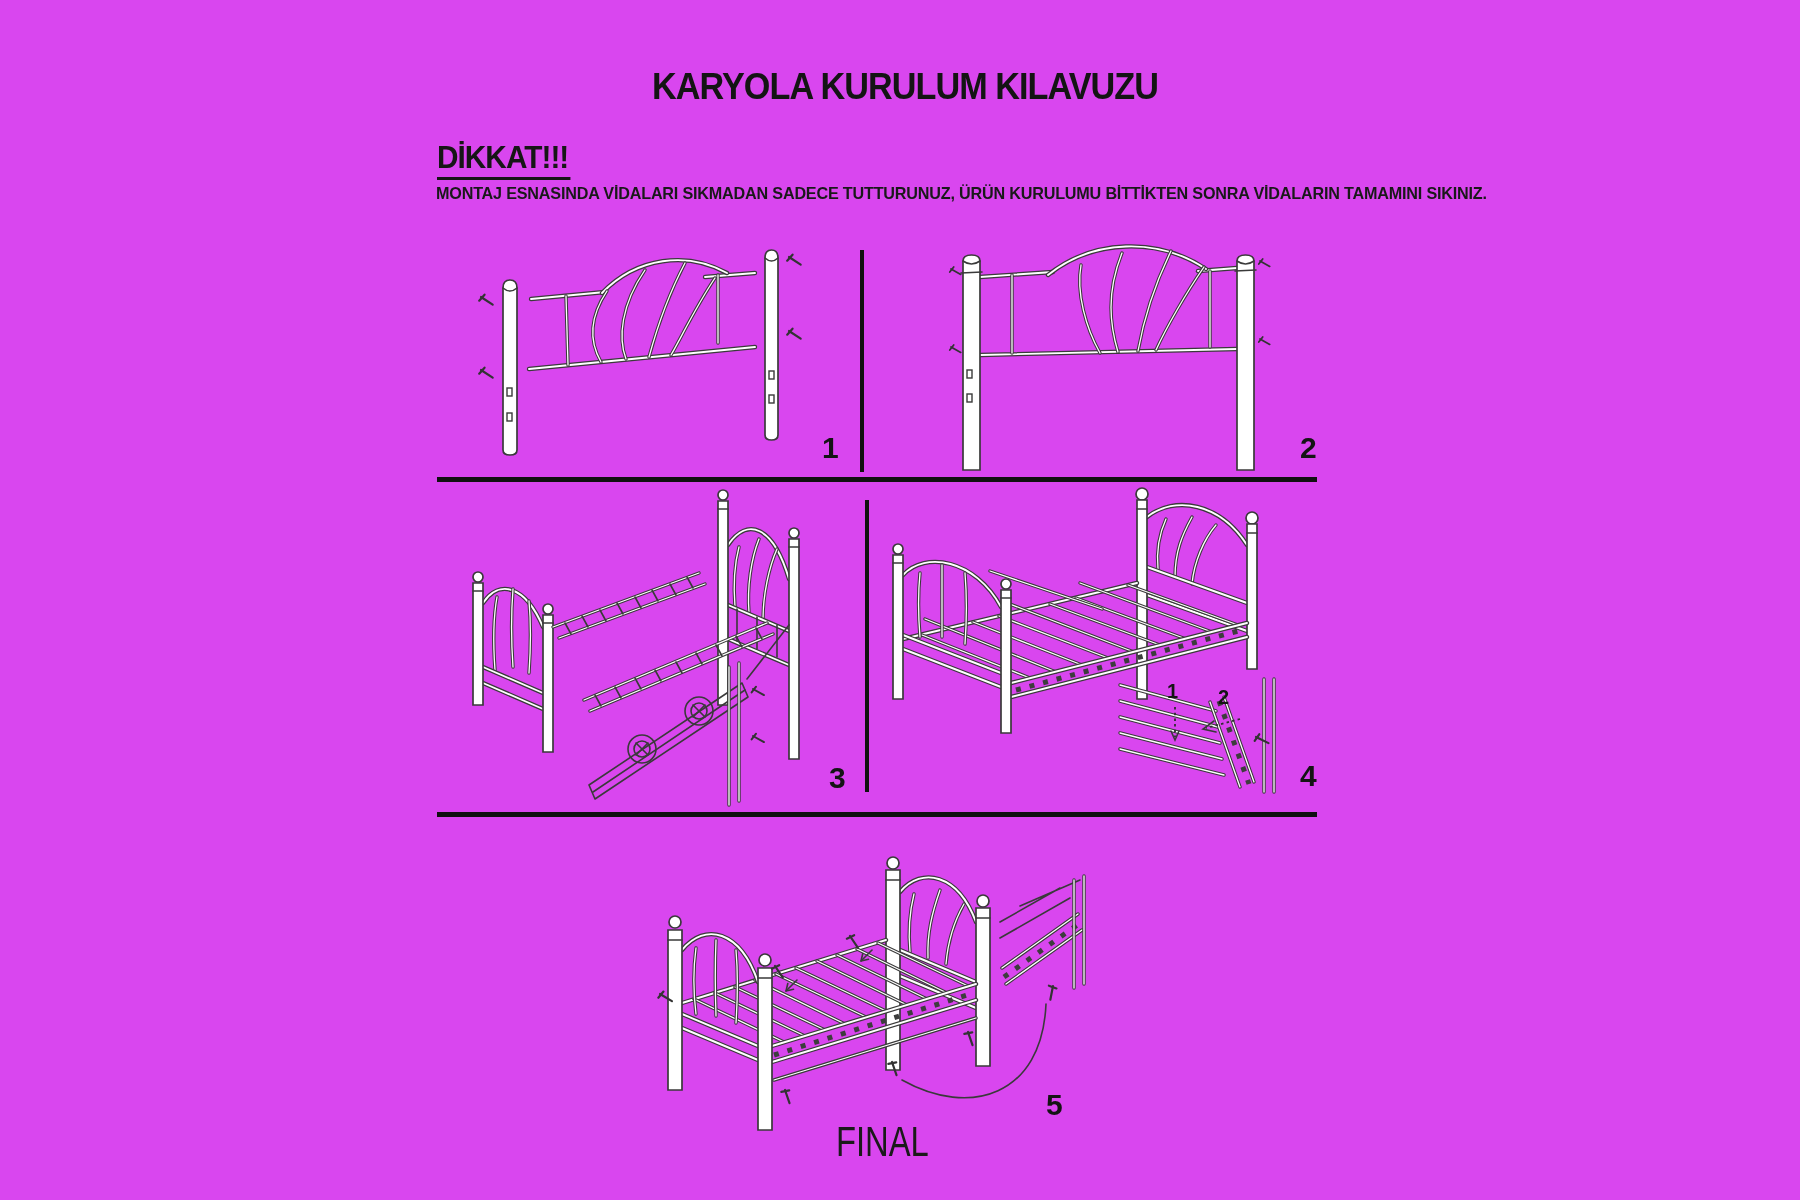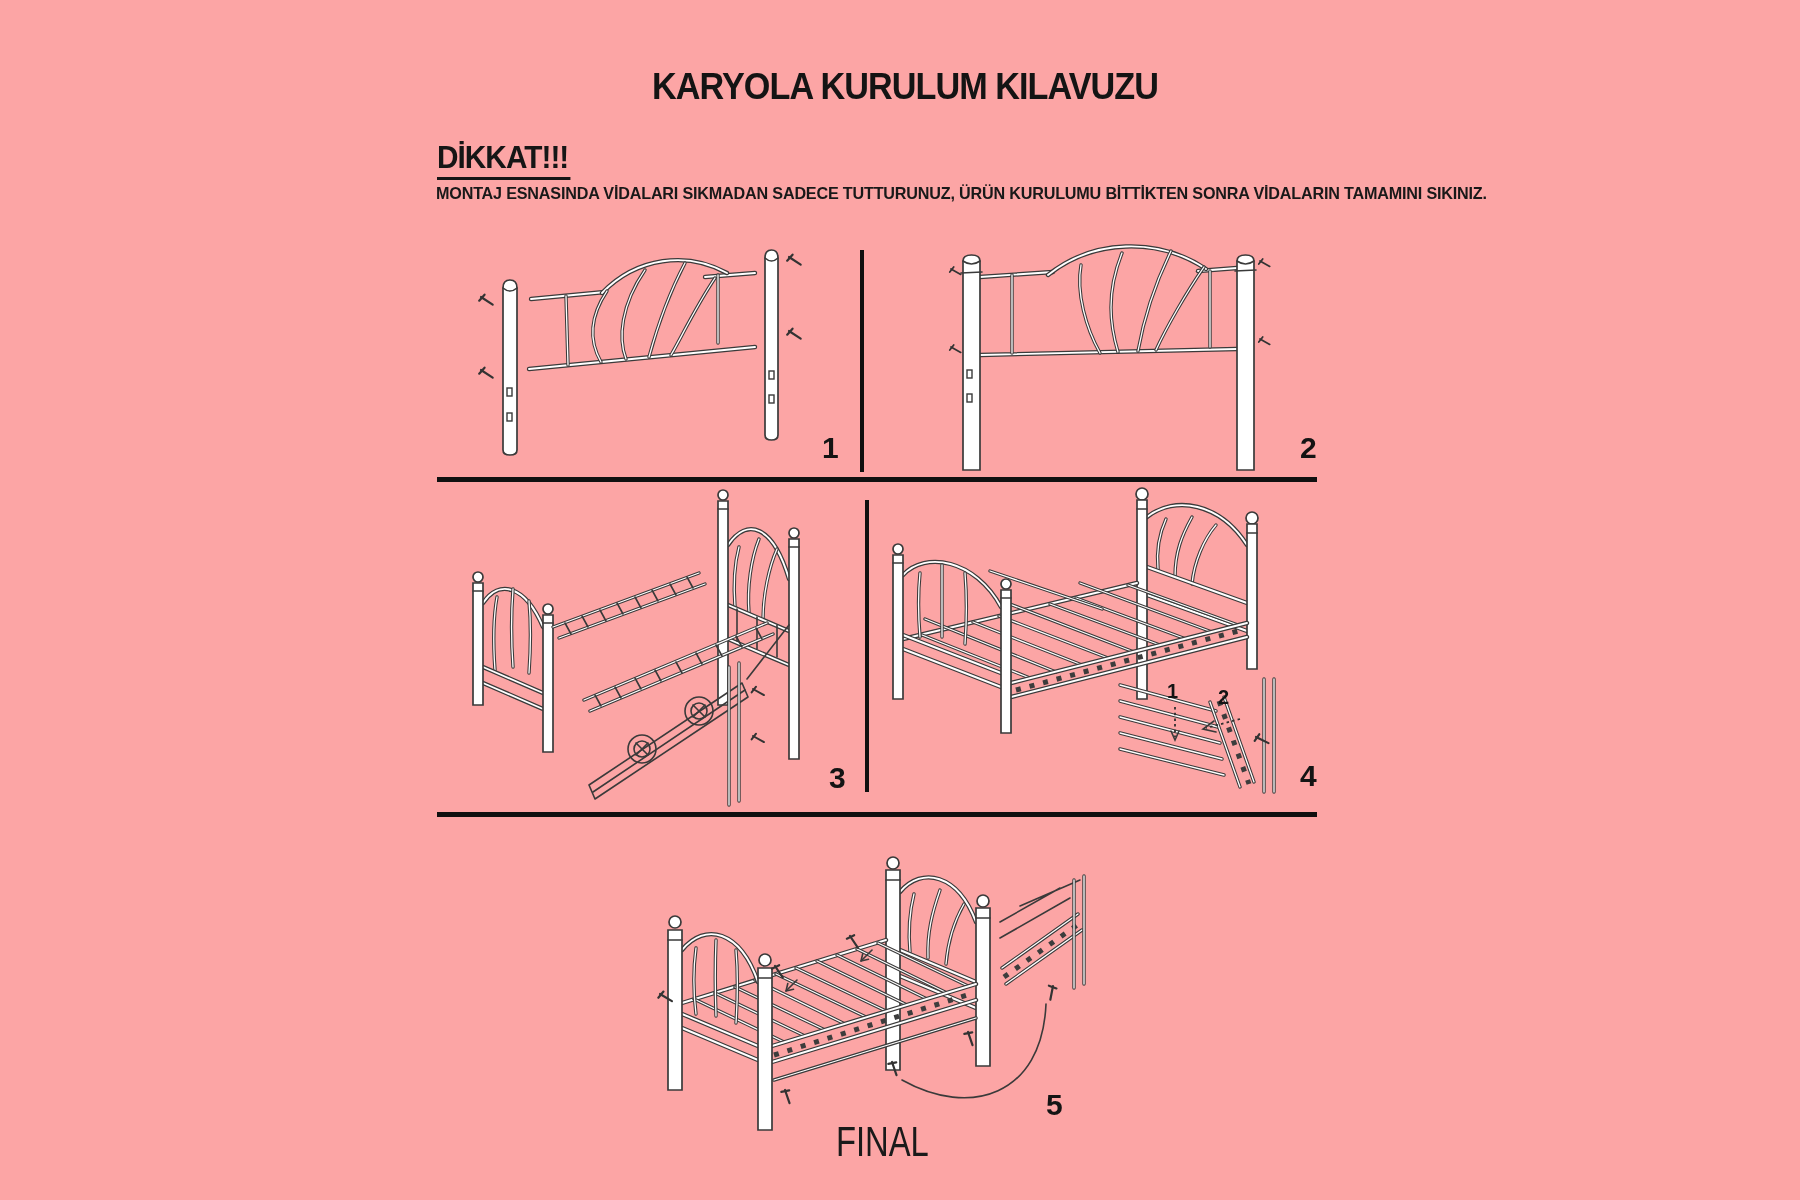--- a/index.html
+++ b/index.html
@@ -4,21 +4,21 @@
 <style>
   html,body{margin:0;padding:0;}
   body{
     width:1800px;height:1200px;
     background:#ffffff;
     font-family:"Liberation Sans","DejaVu Sans",sans-serif;
     color:#1b1b1b;
     position:relative;
     overflow:hidden;
   }
-  .page{position:absolute;inset:0;background:#fca5a5;text-decoration:underline;}
+  .page{position:absolute;inset:0;background:#d946ef;text-decoration:underline;}
   .page-title{
     position:absolute;left:905px;top:66px;transform:translateX(-50%) scaleX(.95);
     font-size:36px;font-weight:bold;letter-spacing:-1px;white-space:nowrap;color:#141414;
   }
   .attention-heading{
     position:absolute;left:437px;top:140px;
     font-size:31px;font-weight:bold;letter-spacing:-1px;color:#161616;
     border-bottom:3px solid #161616;padding:0 2px 1px 0;display:inline-block;transform:scaleX(.96);transform-origin:left;
   }
   .warning-text{

